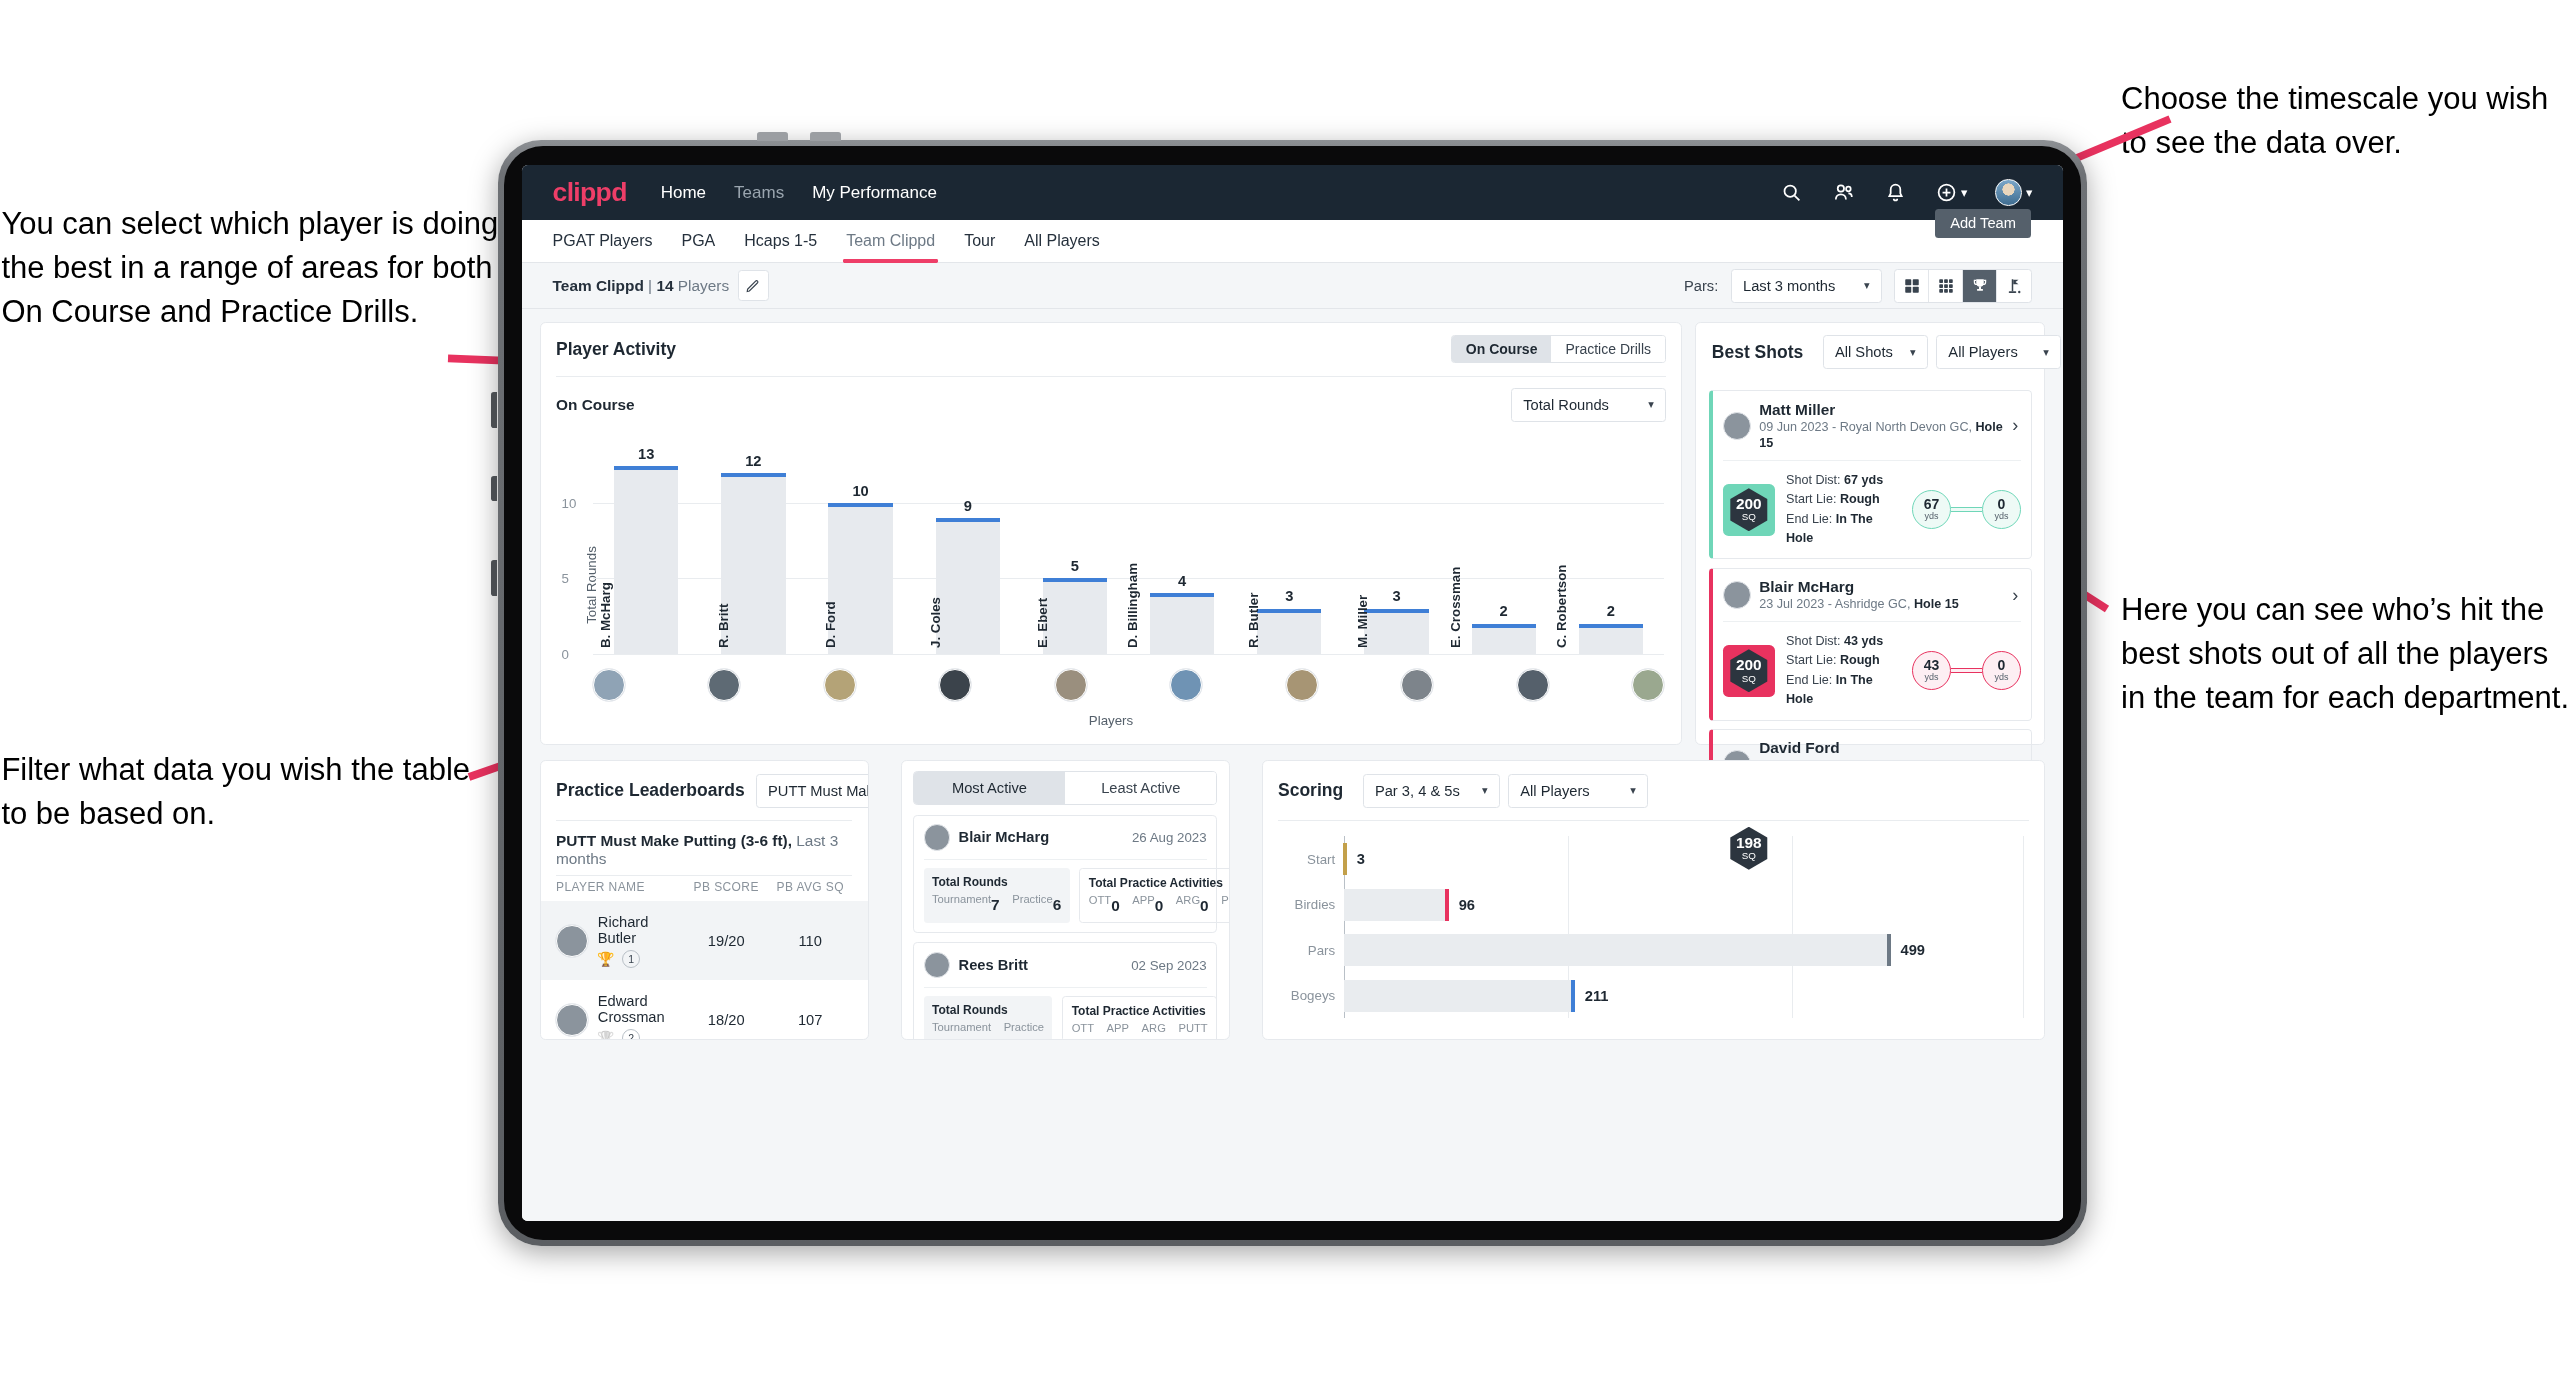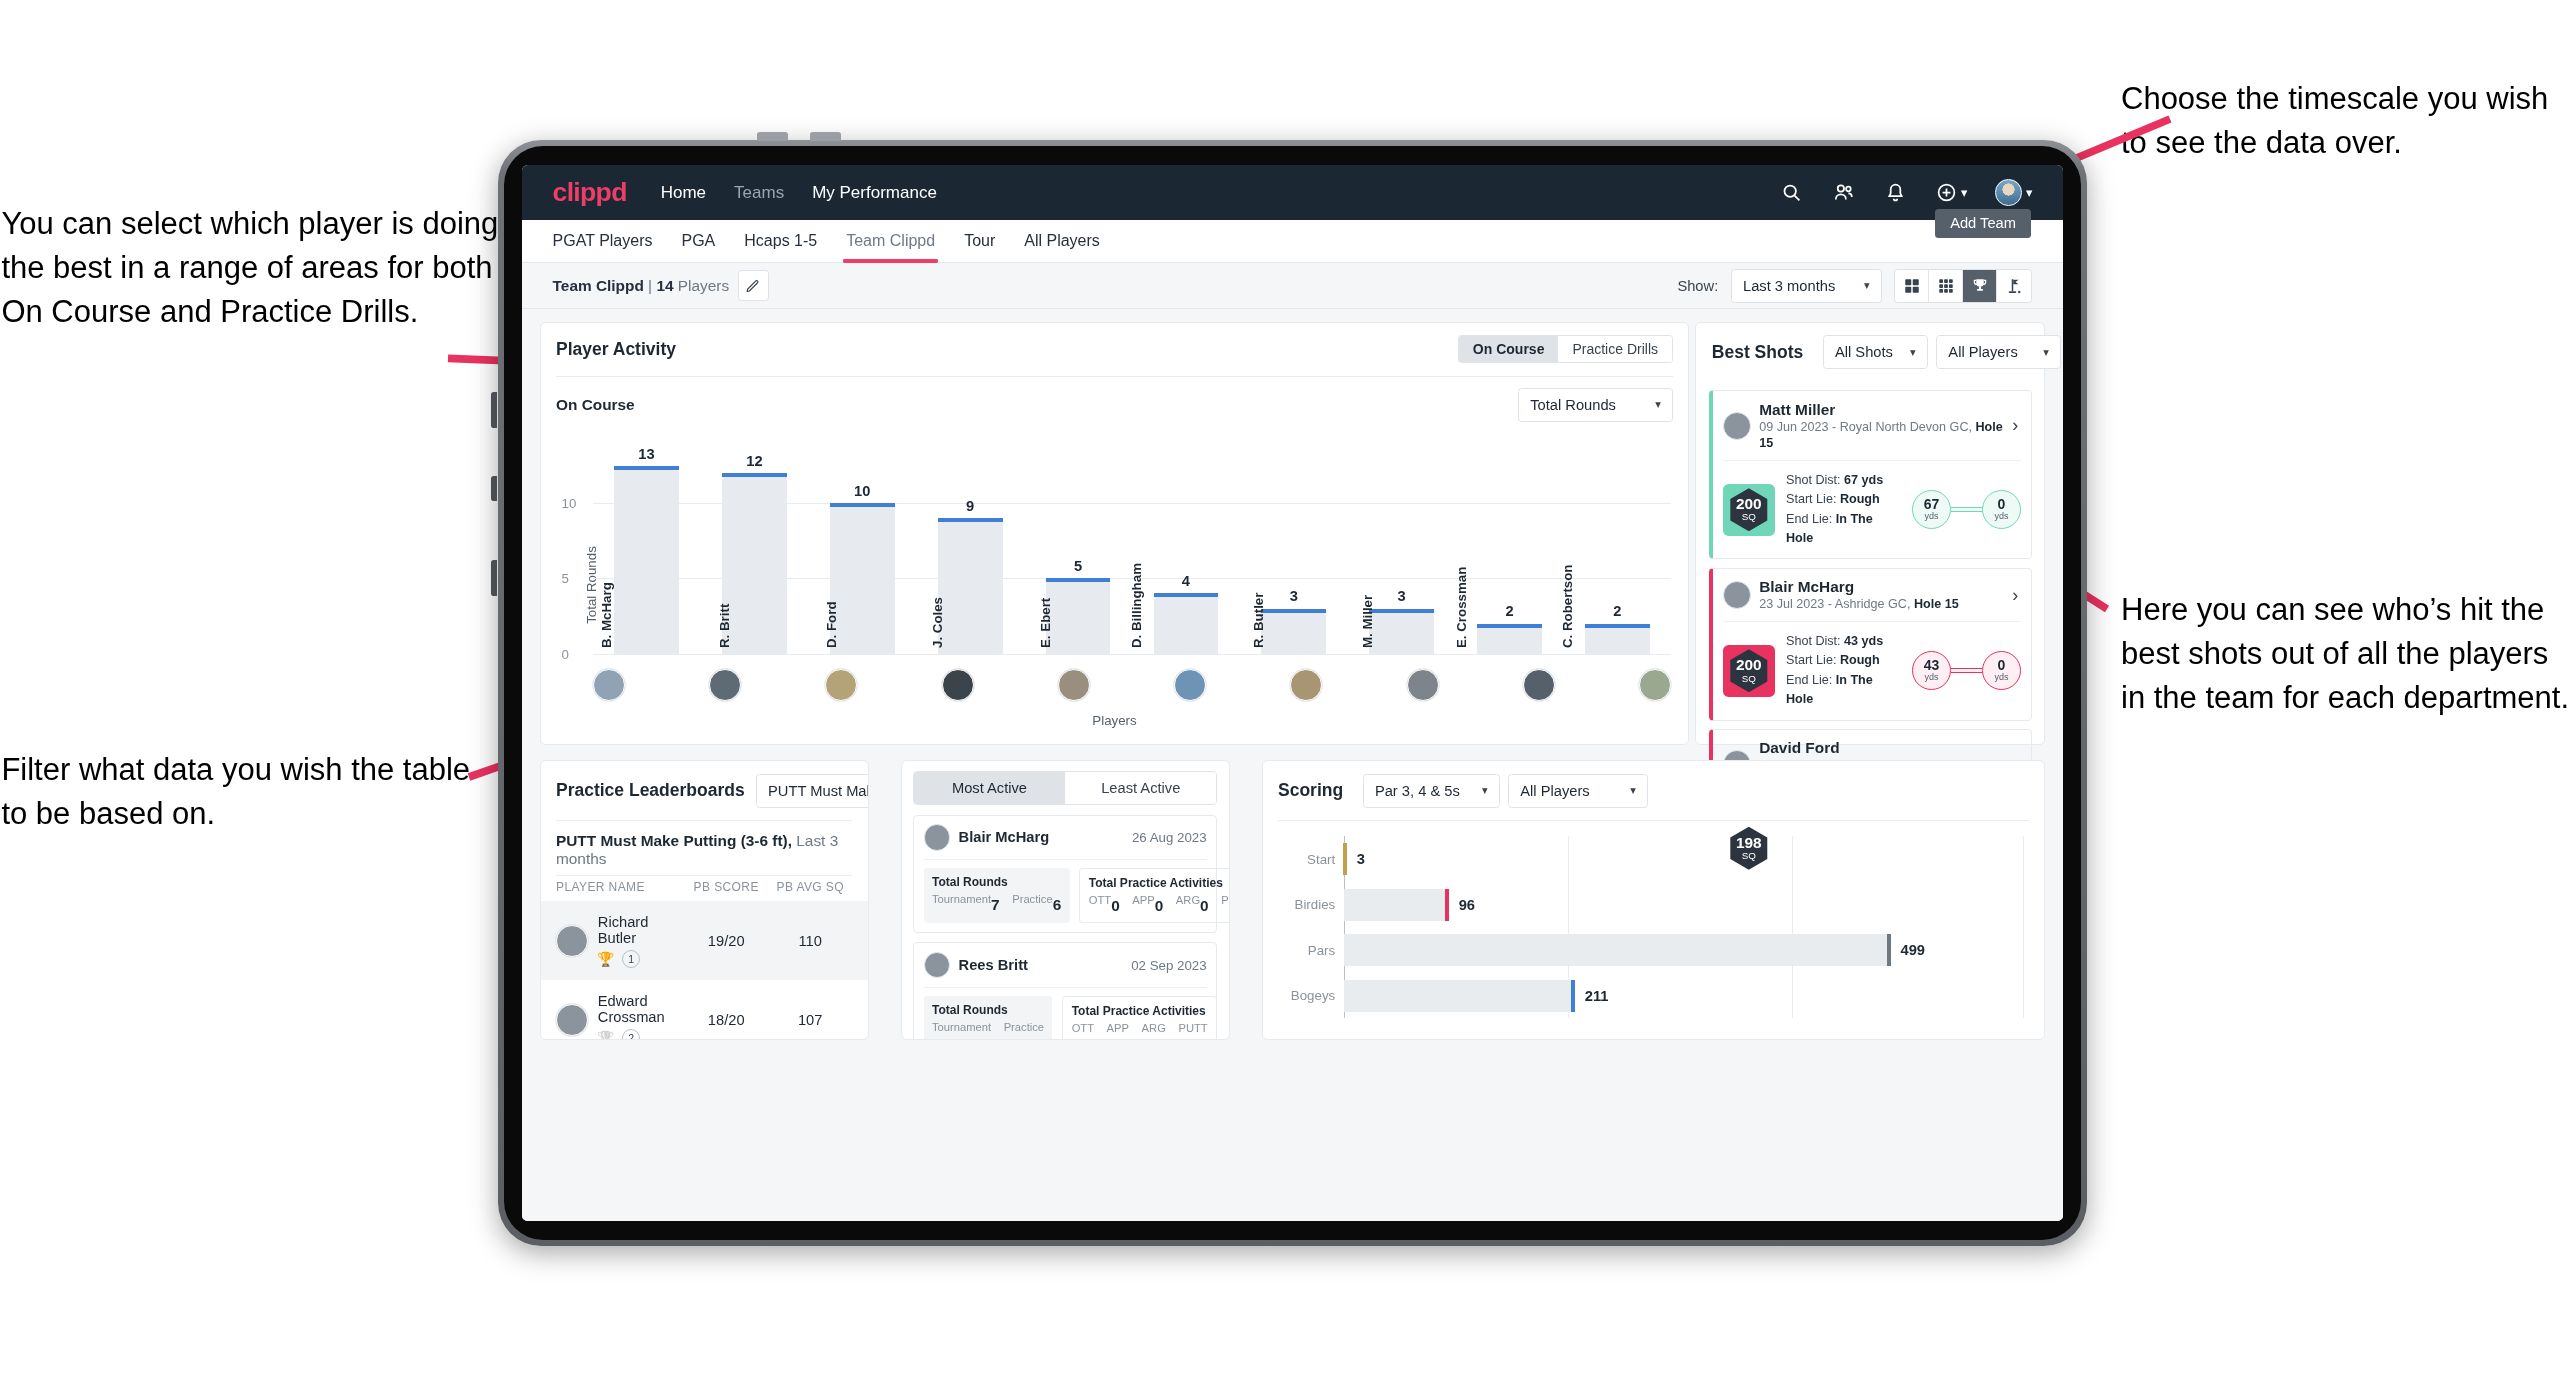--- a/index.html
+++ b/index.html
@@ -63,21 +63,21 @@
   .select .chev{margin-left:auto;color:#39434e;font-size:11.2px}
   #timescale-select{width:151px}
   #viewtoggle{display:flex;border:0.7px solid #dfe3e8;border-radius:3.5px;overflow:hidden;background:#fff;height:34px}
   .vt{width:34px;height:32px;display:flex;align-items:center;justify-content:center;border-right:0.7px solid #e3e6ea}
   .vt:last-child{border-right:none}
   .vt.active{background:#55606b}
   .vt svg{width:18px;height:18px}
 
   
   #content{background:#f4f6f8;padding:12.6px 18px;height:calc(100% - 144px);overflow:hidden}
-  .row{display:flex;gap:6px}
+  .row{display:flex;gap:13px}
   .card{background:#fff;border:0.7px solid #e6e9ed;border-radius:5.6px}
   .card-hd{display:flex;align-items:center;padding:12.6px 15.4px;gap:11.2px}
   .card-title{font-size:17.5px;font-weight:700;color:#1e2832;white-space:nowrap}
   .divider{height:0.7px;background:#e9ecef;margin:0 15.4px}
 
   
   #player-activity{flex:1 1 auto;height:423px;display:flex;flex-direction:column}
   #pa-toggle{margin-left:auto;display:flex;border:0.7px solid #dfe3e8;border-radius:3.5px;overflow:hidden;height:28px}
   .seg{display:flex;align-items:center;padding:0 14px;font-size:14px;color:#39434e;background:#fff;white-space:nowrap}
   .seg.active{background:#dfe3e8;color:#1e2832;font-weight:600}
@@ -261,21 +261,21 @@
         <div id="toolbar">
           <div id="team-label">
             <b>Team Clippd</b><span class="muted"> | </span><b>14</b><span class="muted"> Players</span>
           </div>
           <div id="edit-btn">
             <svg viewBox="0 0 24 24">
                 <path d="M4 17.5 16.5 5a2 2 0 1 1 2.8 2.8L6.8 20.3 3.5 21z"></path>
               </svg>
           </div>
           <div id="toolbar-right">
-            <div id="show-label">Show:</div>
+            <div id="show-label">Pars:</div>
             <div class="select" id="timescale-select">
               <span>Last 3 months</span>
               <span class="chev">▾</span>
             </div>
             <div id="viewtoggle">
               <div class="vt">
                 <svg viewBox="0 0 24 24" fill="#39434e">
                     <rect x="3" y="3" width="8" height="8" rx="1"></rect>
                     <rect x="13" y="3" width="8" height="8" rx="1"></rect>
                     <rect x="3" y="13" width="8" height="8" rx="1"></rect>

